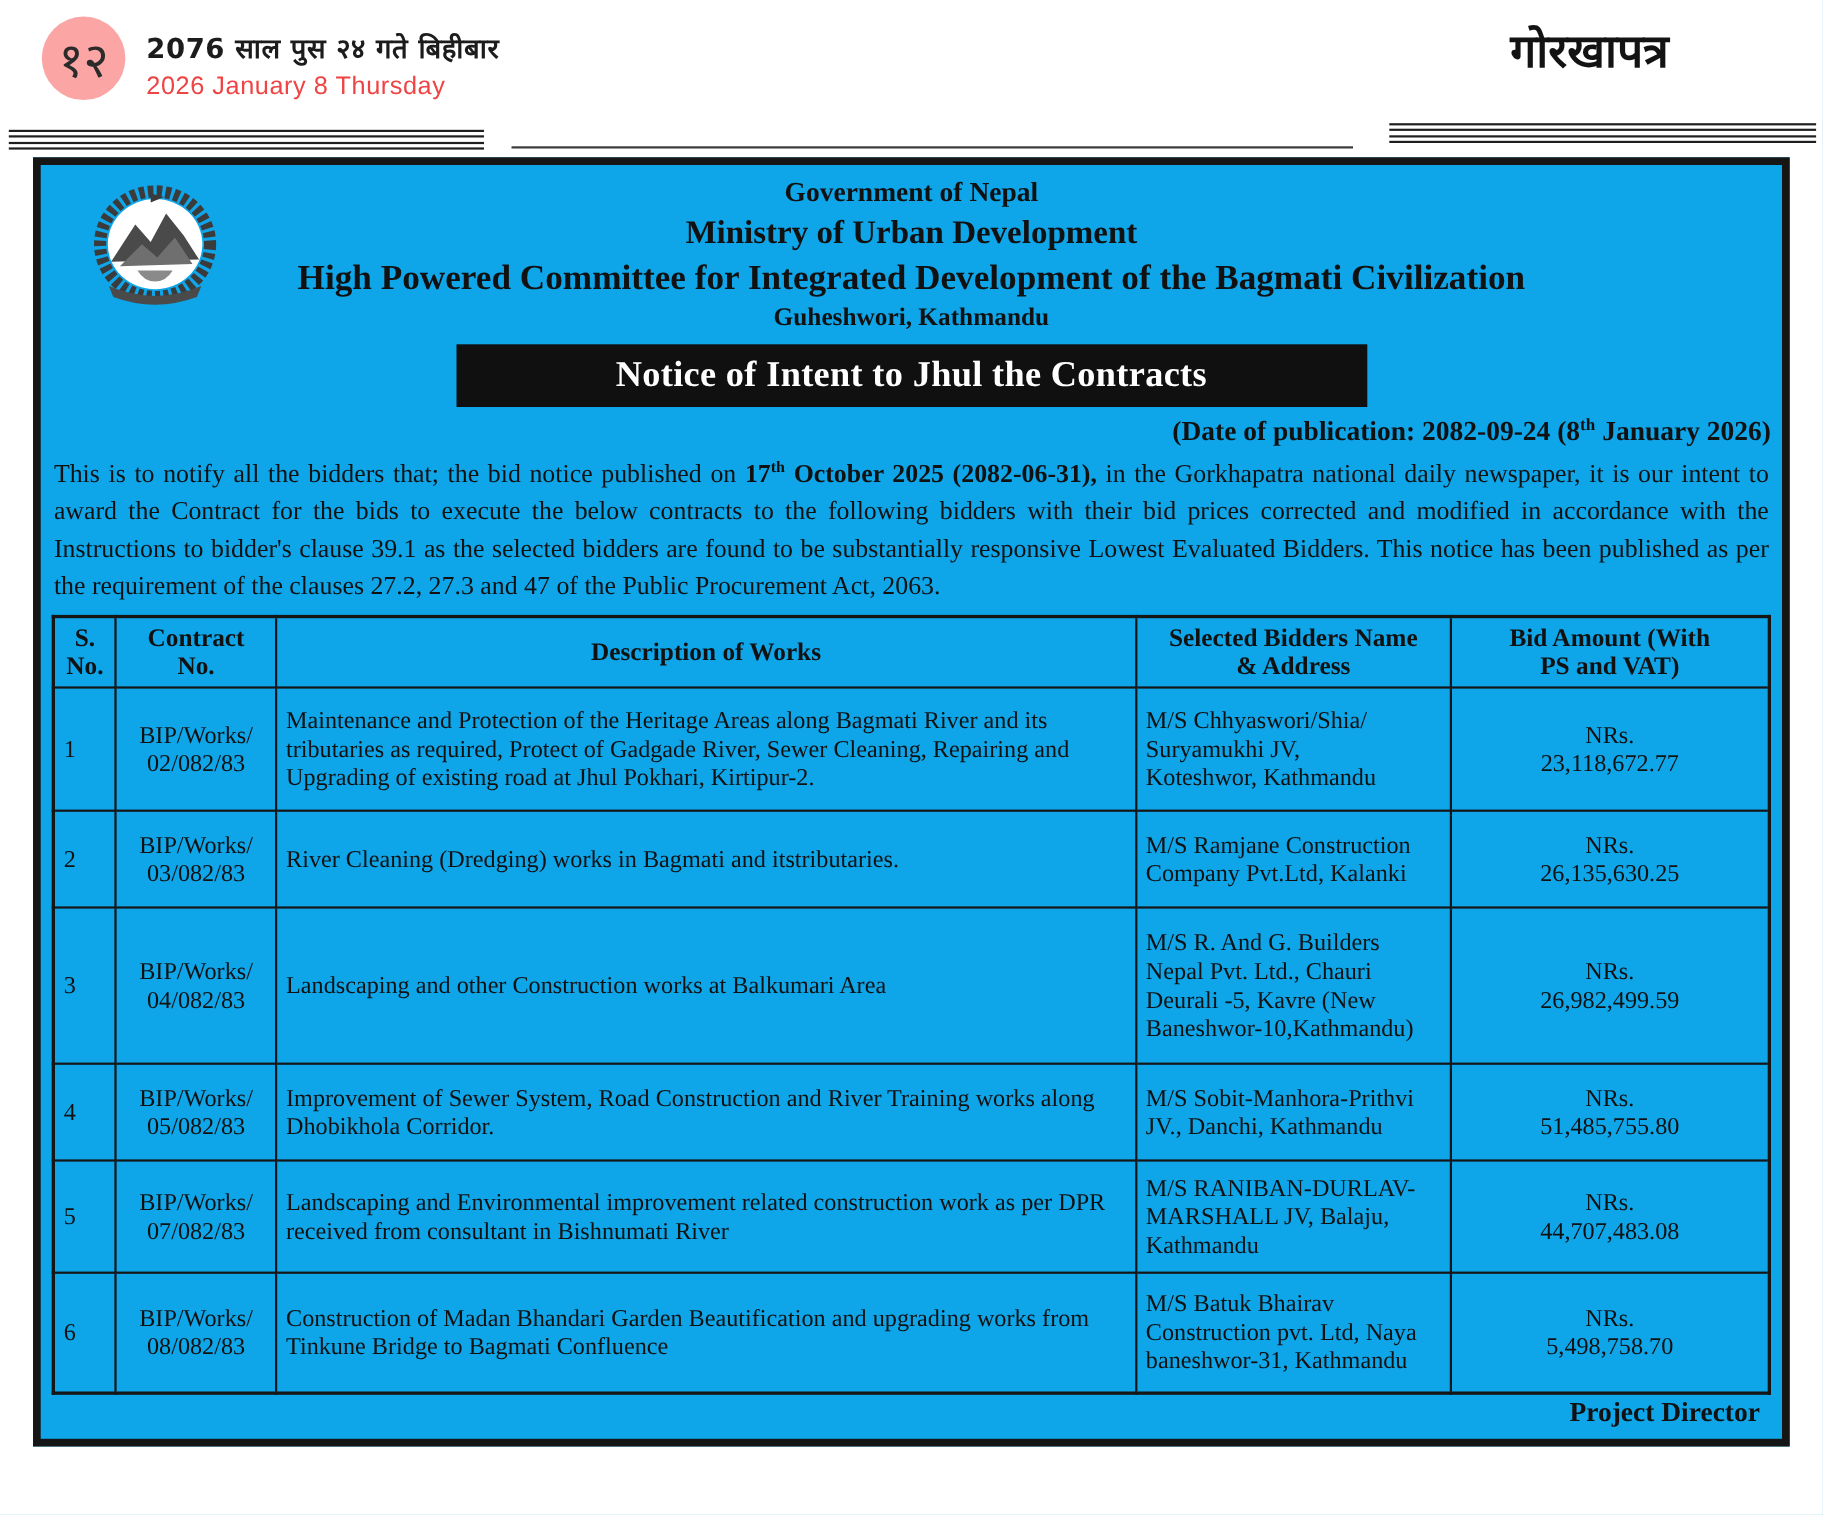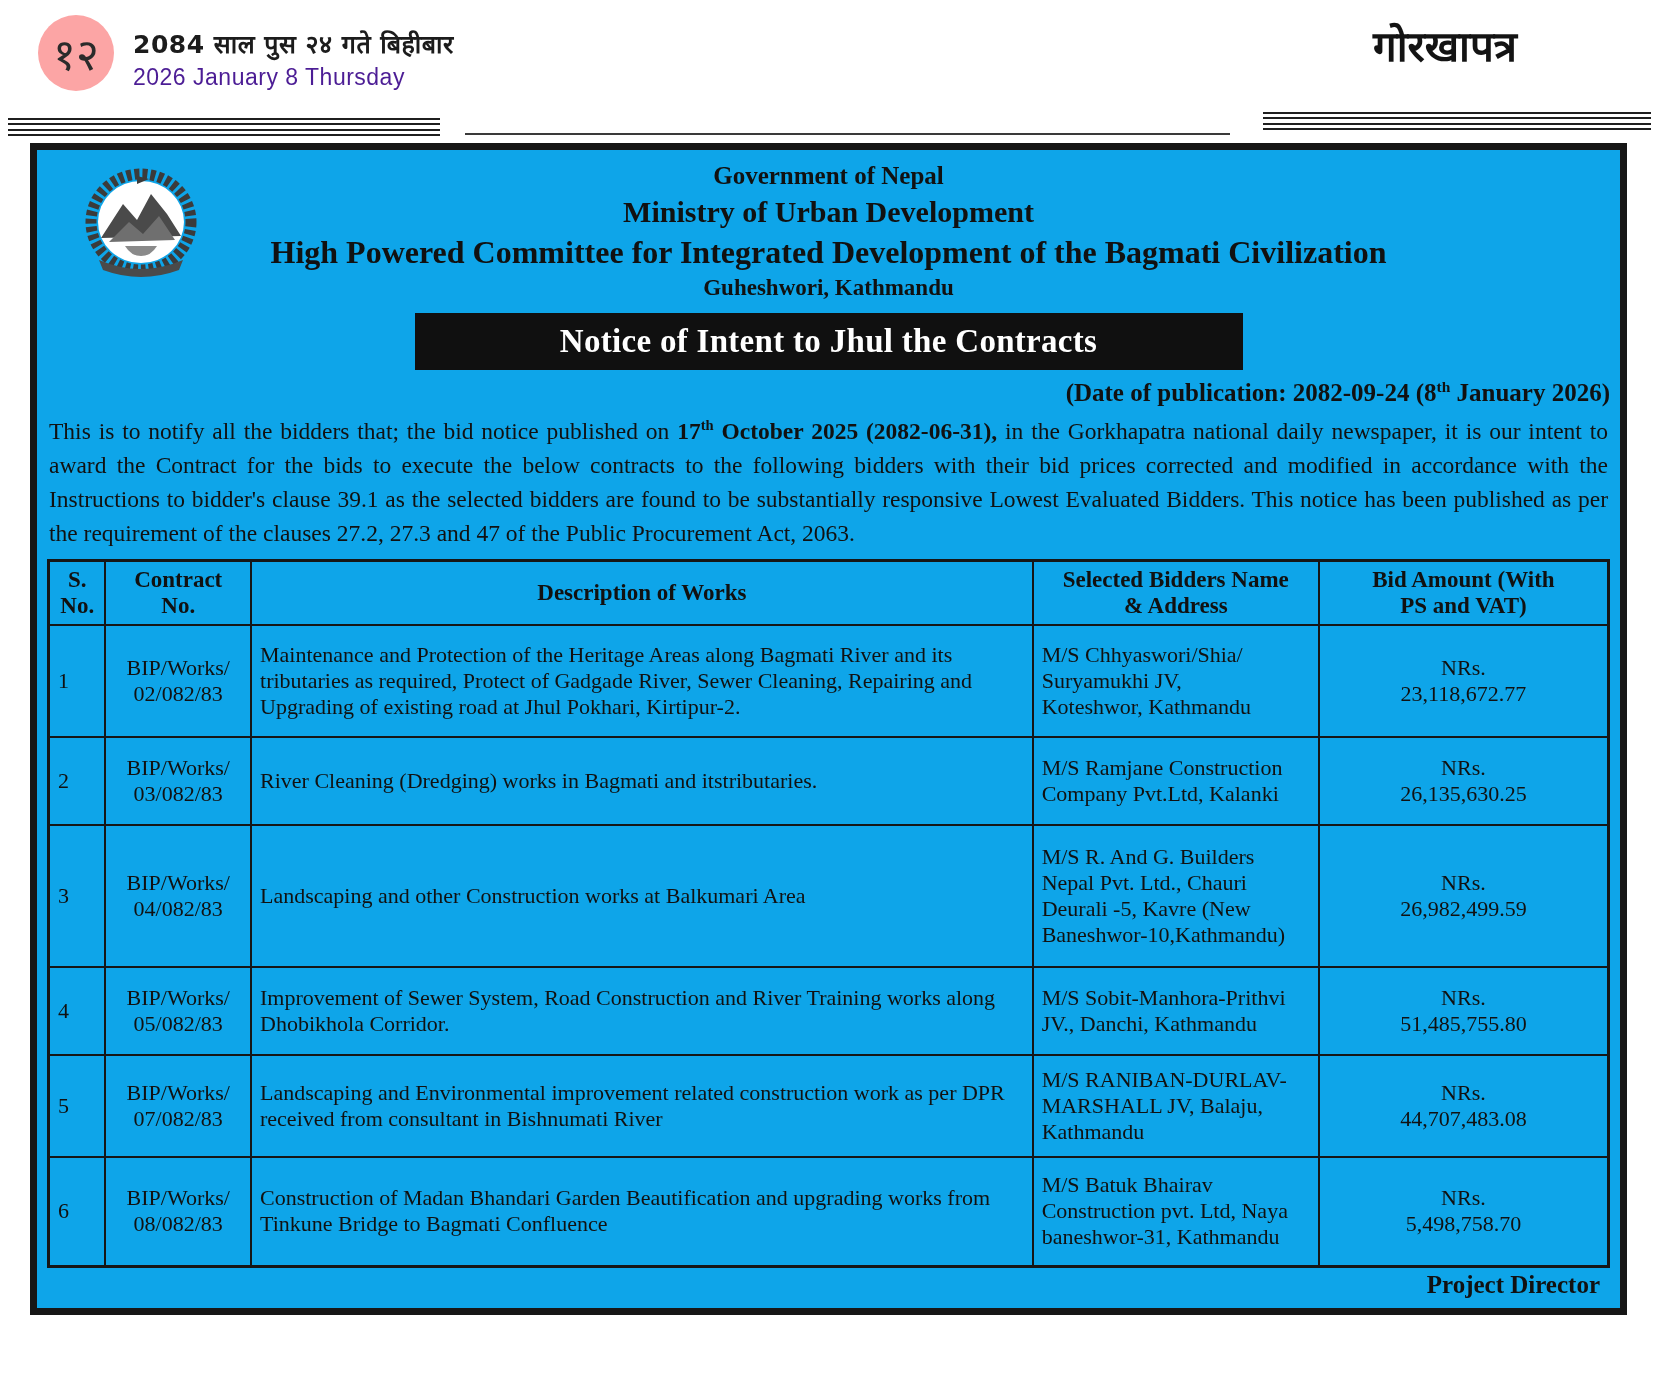--- a/index.html
+++ b/index.html
@@ -23,21 +23,21 @@
     font-family:"DejaVu Sans", sans-serif;
     font-size:44px; color:#2b2b2b;
   }
   .mast-dates { position:absolute; left:133px; top:26px; }
   .mast-date-np {
     font-family:"DejaVu Sans", sans-serif;
     font-weight:bold; font-size:25px; color:#1c1c1c; letter-spacing:0.5px;
   }
   .mast-date-en {
     font-family:"Liberation Sans", sans-serif;
-    font-size:23px; color:#4c1d95; margin-top:4px; letter-spacing:0.5px;
+    font-size:23px; color:#ef4444; margin-top:4px; letter-spacing:0.5px;
   }
   .mast-brand { position:absolute; right:140px; top:16px; text-align:center; }
   .brand-np {
     font-family:"DejaVu Sans", sans-serif;
     font-weight:bold; font-size:42px; color:#131313;
   }
   .brand-url {
     font-family:"Liberation Sans", sans-serif;
     font-size:29px; color:#3a3a3a; margin-top:2px; letter-spacing:0.5px;
   }
@@ -112,21 +112,21 @@
   }
 </style>
 </head>
 <body>
 
 <div class="masthead">
   <div class="page-circle">
     <span>१२</span>
   </div>
   <div class="mast-dates">
-    <div class="mast-date-np">2084 साल पुस २४ गते बिहीबार</div>
+    <div class="mast-date-np">2076 साल पुस २४ गते बिहीबार</div>
     <div class="mast-date-en">2026 January 8 Thursday</div>
   </div>
   <div class="mast-brand">
     <div class="brand-np">गोरखापत्र</div>
   </div>
   <div class="rule-group rules-left">
     <span></span>
       <span></span>
       <span></span>
       <span></span>

